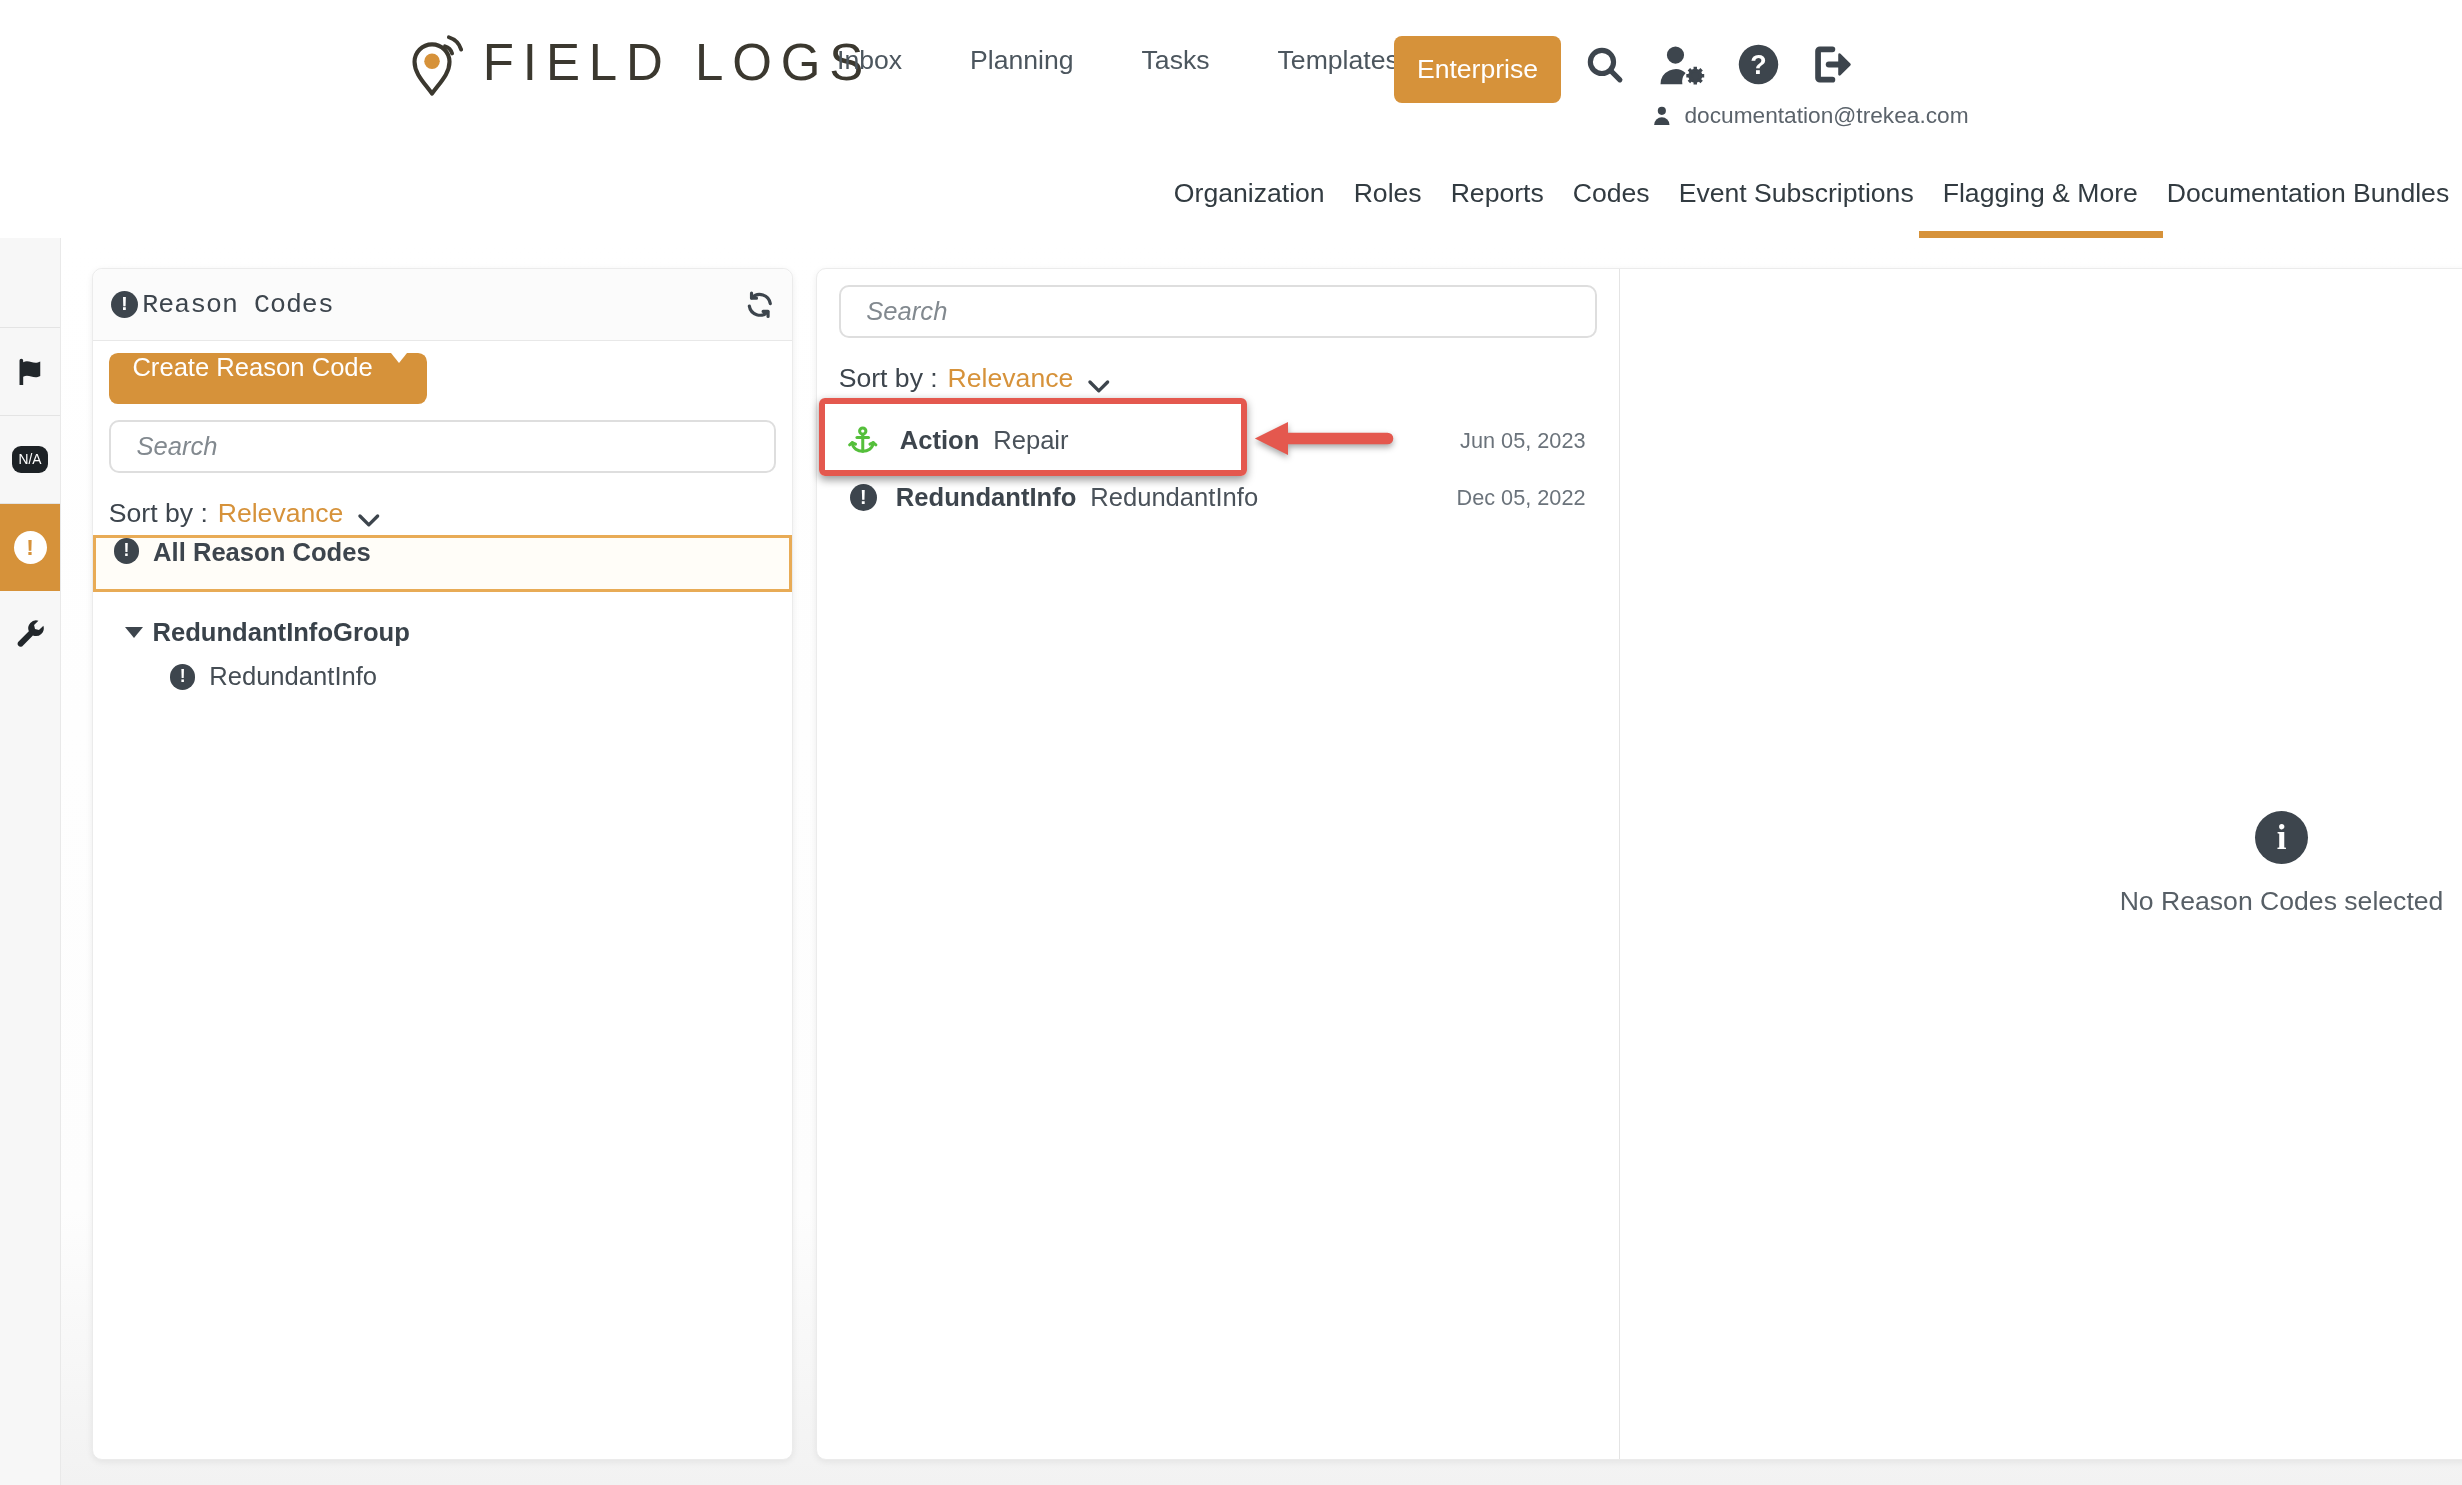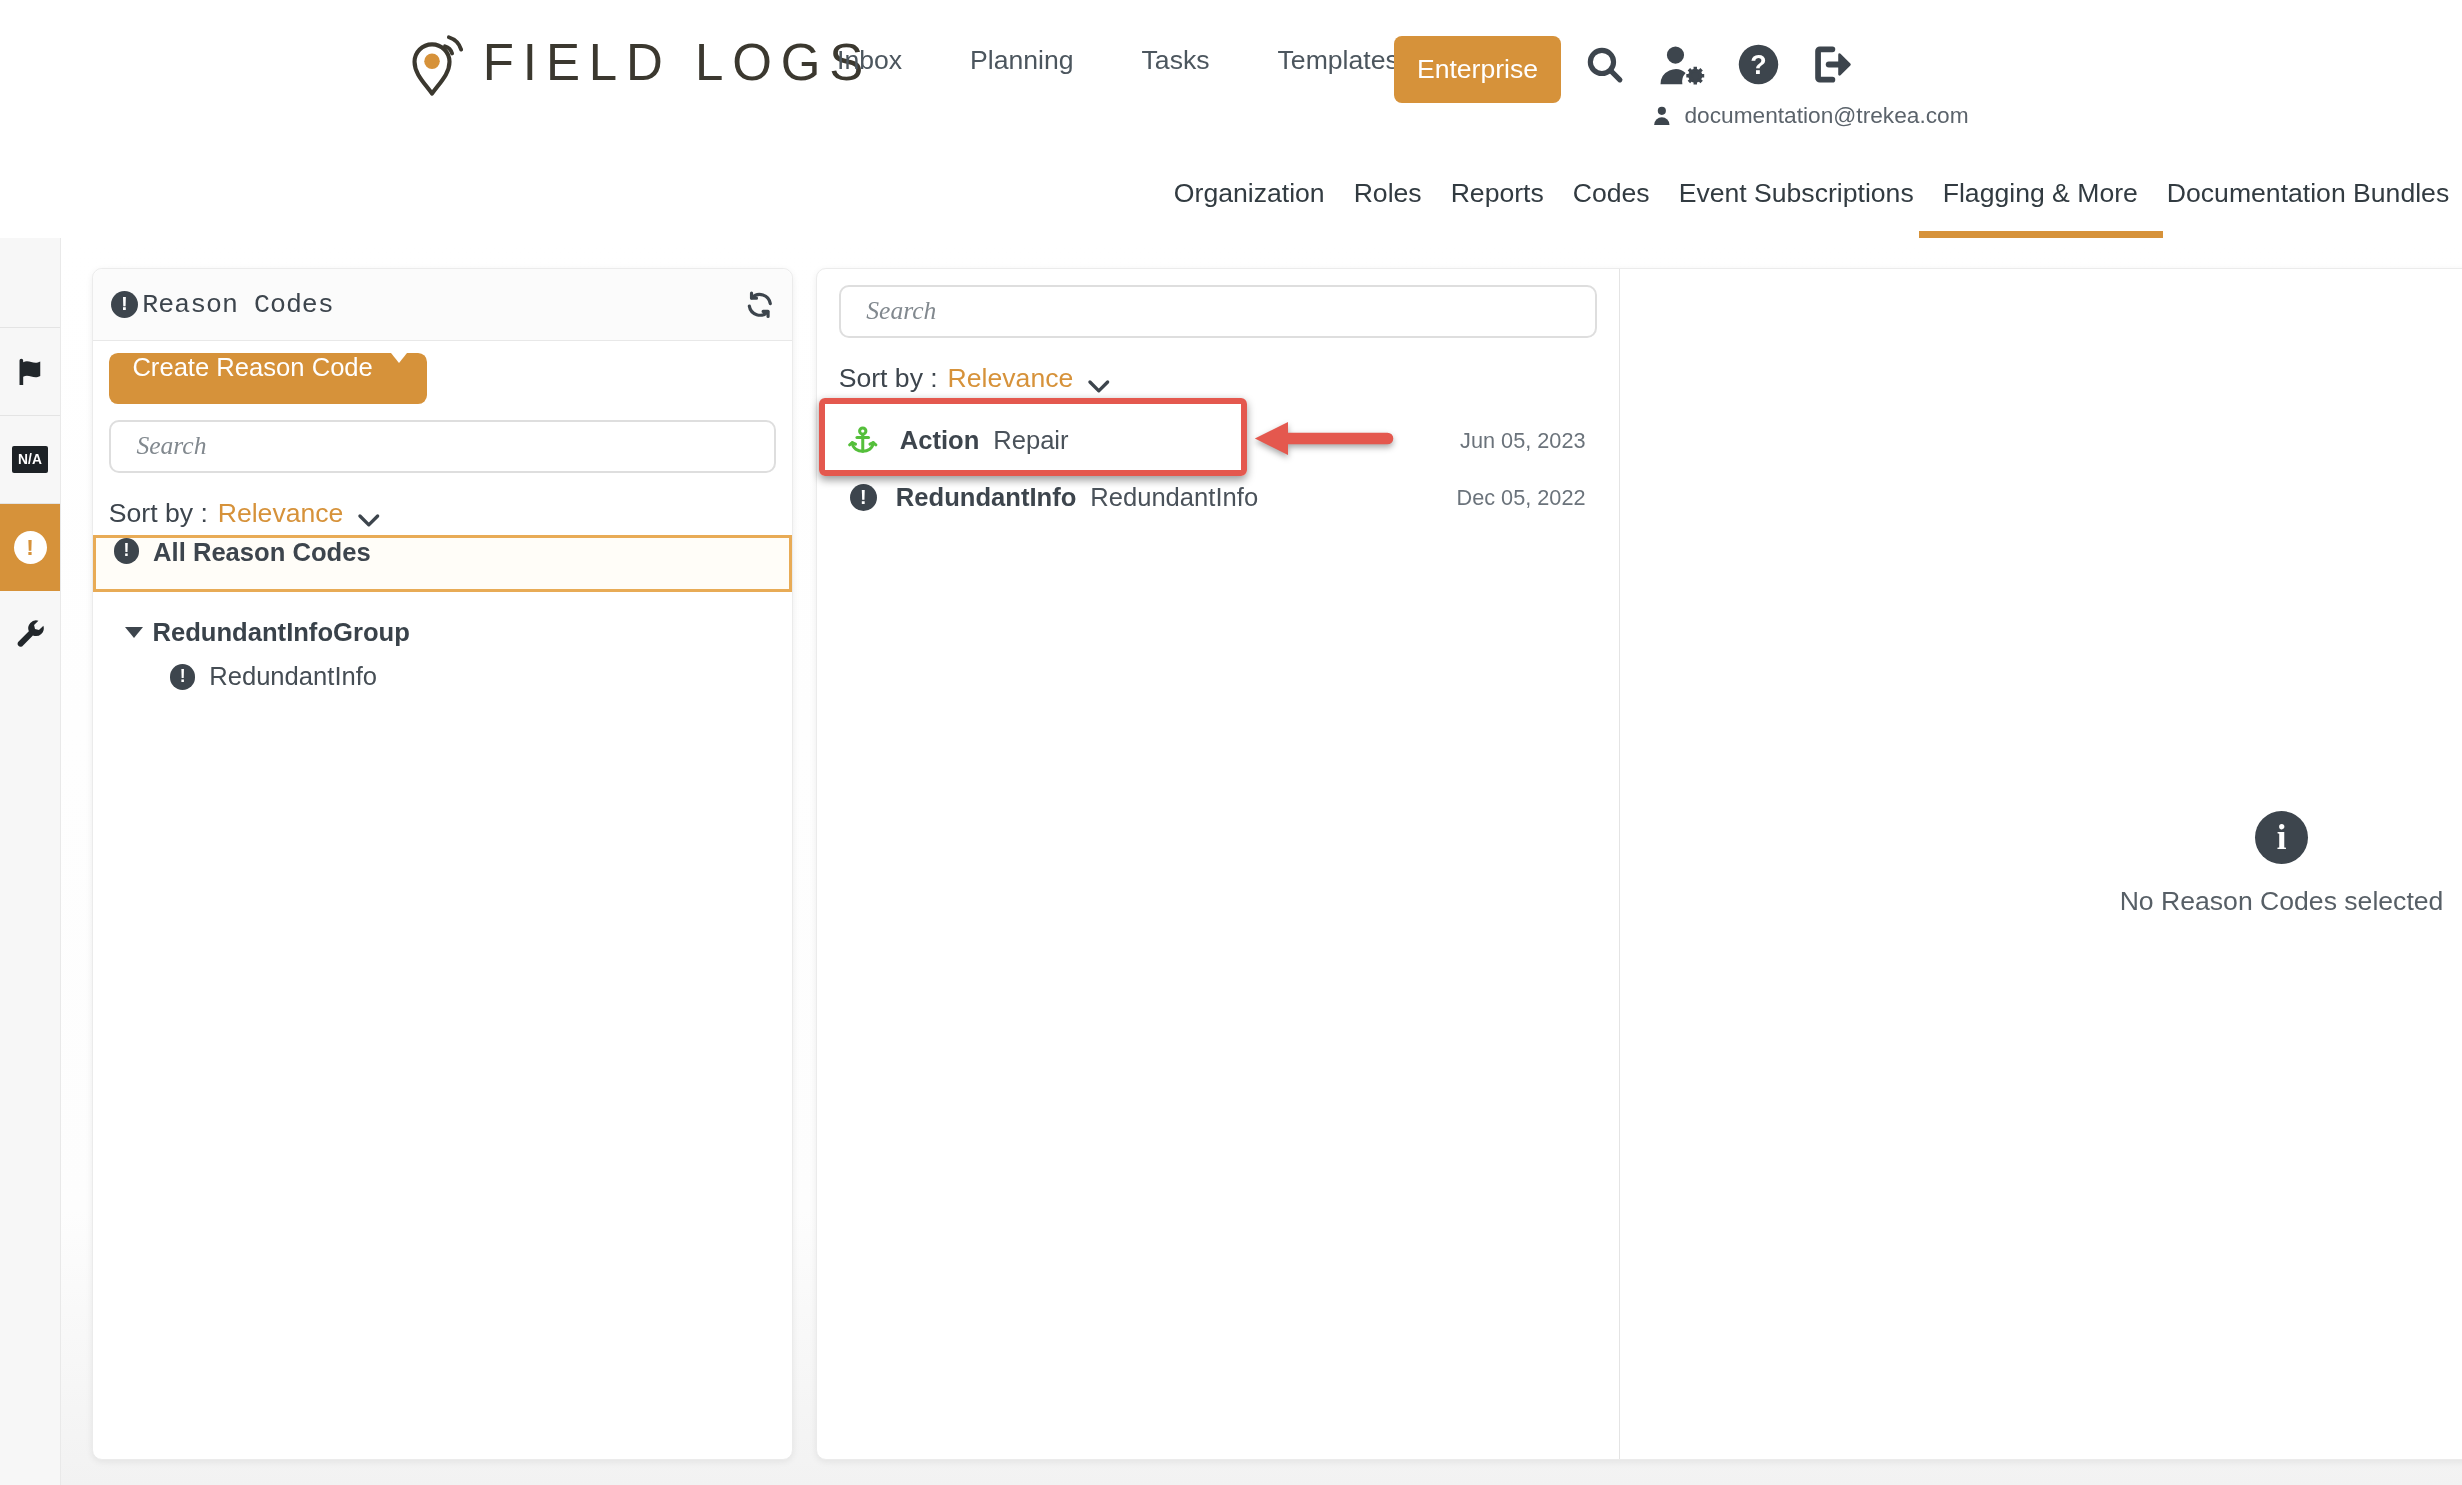--- a/index.html
+++ b/index.html
@@ -29,21 +29,21 @@
   
   .content-bg{position:absolute;left:61px;top:238px;width:2402px;height:1247px;
        background:linear-gradient(180deg,#ffffff 0%,#fdfdfd 78%,#f2f2f2 100%);}
 
   
   .sidebar{position:absolute;left:0;top:238px;width:61px;height:1247px;background:#f7f7f7;border-right:1px solid #e9e9e9;box-sizing:border-box;}
   .side-spacer{height:89px;border-bottom:1px solid #e4e4e4;}
   .side-cell{height:87px;display:flex;align-items:center;justify-content:center;color:#22272b;cursor:pointer;}
   .side-cell.bb{border-bottom:1px solid #e4e4e4;}
   .side-cell.active{background:#d6923a;}
-  .na-badge{width:36px;height:26.6px;border-radius:2px;background:#1d2226;color:#fff;font-size:13.8px;font-weight:700;
+  .na-badge{width:36px;height:26.6px;border-radius:9px;background:#1d2226;color:#fff;font-size:13.8px;font-weight:400;
        display:flex;align-items:center;justify-content:center;}
 
   
   .excl{display:inline-flex;align-items:center;justify-content:center;border-radius:50%;
        background:#3d454d;color:#fff;font-weight:800;flex:none;}
   .excl::after{content:"!";}
   .excl-28{width:27.6px;height:27.6px;font-size:19.7px;}
   .excl-26{width:25.6px;height:25.6px;font-size:17.7px;}
   .excl-side{width:33px;height:33px;font-size:22.7px;background:#fff;color:#d6923a;}
 
@@ -56,21 +56,21 @@
   .panel-header{height:71px;display:flex;align-items:center;gap:4px;padding:0 17.7px;background:#fbfbfb;
        border-bottom:1px solid #e8e8e8;border-radius:9.9px 9.9px 0 0;font-size:26.6px;color:#3d454d;font-family:Liberation Mono, monospace;}
   .refresh-btn{margin-left:auto;background:none;border:none;cursor:pointer;color:#3d454d;padding:0;}
 
   .panel-body{padding:11.8px 15.8px 0;}
   .create-btn{margin-top:0;height:51px;padding:0 19.7px 0 23.6px;background:#d6923a;color:#fff;font-size:25.6px;
        font-family:Liberation Sans, sans-serif;border:none;border-radius:8.9px;display:inline-flex;gap:18px;cursor:pointer;}
   .caret-down{width:0;height:0;border-left:8.9px solid transparent;border-right:8.9px solid transparent;
        border-top:10.8px solid #fff;display:inline-block;}
   .search-input{display:block;width:100%;height:53px;margin-top:15.8px;border:2px solid #dedede;border-radius:9.9px;
-       font-size:25.6px;font-style:italic;font-family:Liberation Serif, serif;color:#454c52;padding:0 25.6px;box-sizing:border-box;outline:none;background:#fff;}
+       font-size:25.6px;font-style:italic;font-family:Liberation Sans, sans-serif;color:#454c52;padding:0 25.6px;box-sizing:border-box;outline:none;background:#fff;}
   .search-input::placeholder{color:#82898f;opacity:1;}
   .sort-row{margin-top:25.6px;display:flex;align-items:flex-end;gap:9.9px;font-size:26.6px;color:#3d454d;cursor:pointer;width:max-content;}
   .sort-value{color:#d6923a;}
   .chev{margin-left:3.9px;}
 
   .all-row{margin:5.9px -15.8px 0;height:51px;border:3px solid #e8ab56;background:#fffdf8;display:flex;align-items:flex-start;
        gap:13.8px;padding-left:17.7px;font-size:25.6px;font-weight:600;color:#3d454d;cursor:pointer;}
   .tree-group{margin-top:25.6px;padding-left:15.8px;display:flex;align-items:center;gap:9.9px;font-size:25.6px;font-weight:700;color:#39424a;cursor:pointer;}
   .tree-caret{width:0;height:0;border-left:9.9px solid transparent;border-right:9.9px solid transparent;border-top:11.8px solid #3d454d;}
   .tree-child{margin-top:15.8px;padding-left:61px;display:flex;align-items:center;gap:13.8px;font-size:25.6px;color:#454d54;cursor:pointer;}

